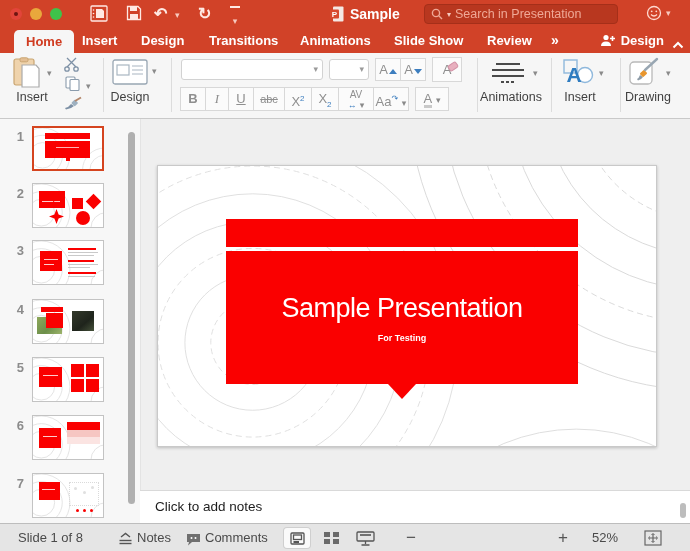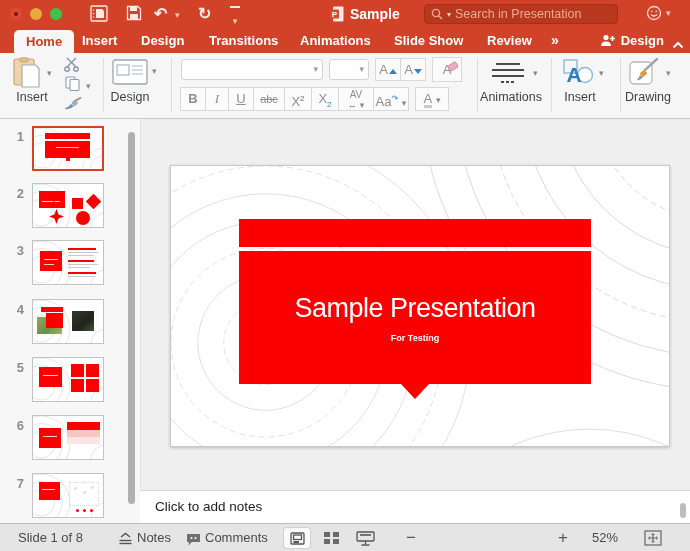--- a/index.html
+++ b/index.html
@@ -52,21 +52,21 @@
   
   .thumbpanel { position:absolute; left:0; top:119px; width:140px; height:404px; background:#F7F7F7; }
   .thumb-num { position:absolute; left:8px; width:16px; text-align:right; font-size:13px; font-weight:bold; color:#8C8C8C; }
   .thumb { position:absolute; left:32px; width:72px; height:45px; background:#FFF; border:1px solid #C3C3C3; overflow:hidden; }
   .thumb.sel { border:2px solid #D5441F; box-shadow:inset 0 0 0 1px #FFF; }
   .thumb svg.miniswirl { position:absolute; left:0; top:0; width:100%; height:100%; }
   .ms { position:absolute; background:#FA0000; }
   .vscroll { position:absolute; left:128px; top:13px; width:7px; height:372px; background:#B0B0B0; border-radius:4px; }
 
   .canvas { position:absolute; left:140px; top:119px; width:550px; height:371px; background:#EFEFEF; border-left:1px solid #E3E3E3; }
-  .slide { position:absolute; left:29px; top:46px; width:500px; height:282px; background:#FFF;
+  .slide { position:absolute; left:16px; top:46px; width:500px; height:282px; background:#FFF;
            border:1px solid #C9C9C9; box-shadow:0 1px 3px rgba(0,0,0,.22); overflow:hidden; }
   .slide svg.swirl { position:absolute; left:0; top:0; width:100%; height:100%; }
   .banner-top { position:absolute; left:68px; top:53px; width:352px; height:28px; background:#FA0000; }
   .banner-main { position:absolute; left:68px; top:85px; width:352px; height:133px; background:#FA0000;
                  display:flex; flex-direction:column; align-items:center; justify-content:center; }
   .banner-main .ttl { color:#FFF; font-size:27px; letter-spacing:-0.5px; }
   .banner-main .sub { color:#FFF; font-size:9px; font-weight:bold; margin-top:9px; }
   .banner-ptr { position:absolute; left:230px; top:218px; width:0; height:0;
                 border-left:14px solid transparent; border-right:14px solid transparent; border-top:15px solid #FA0000; }
 

